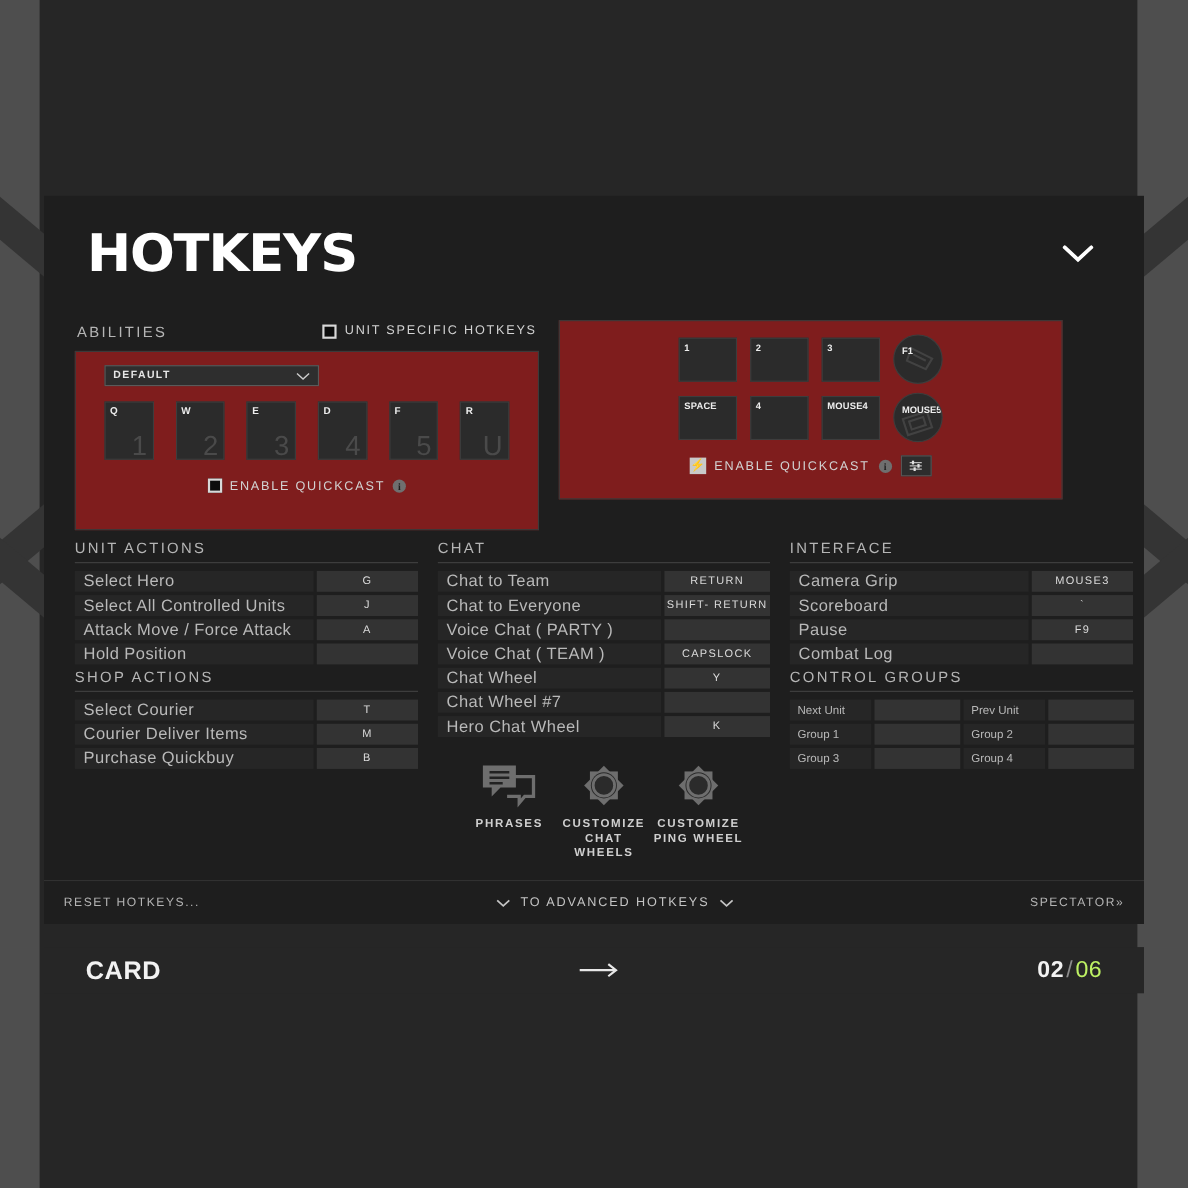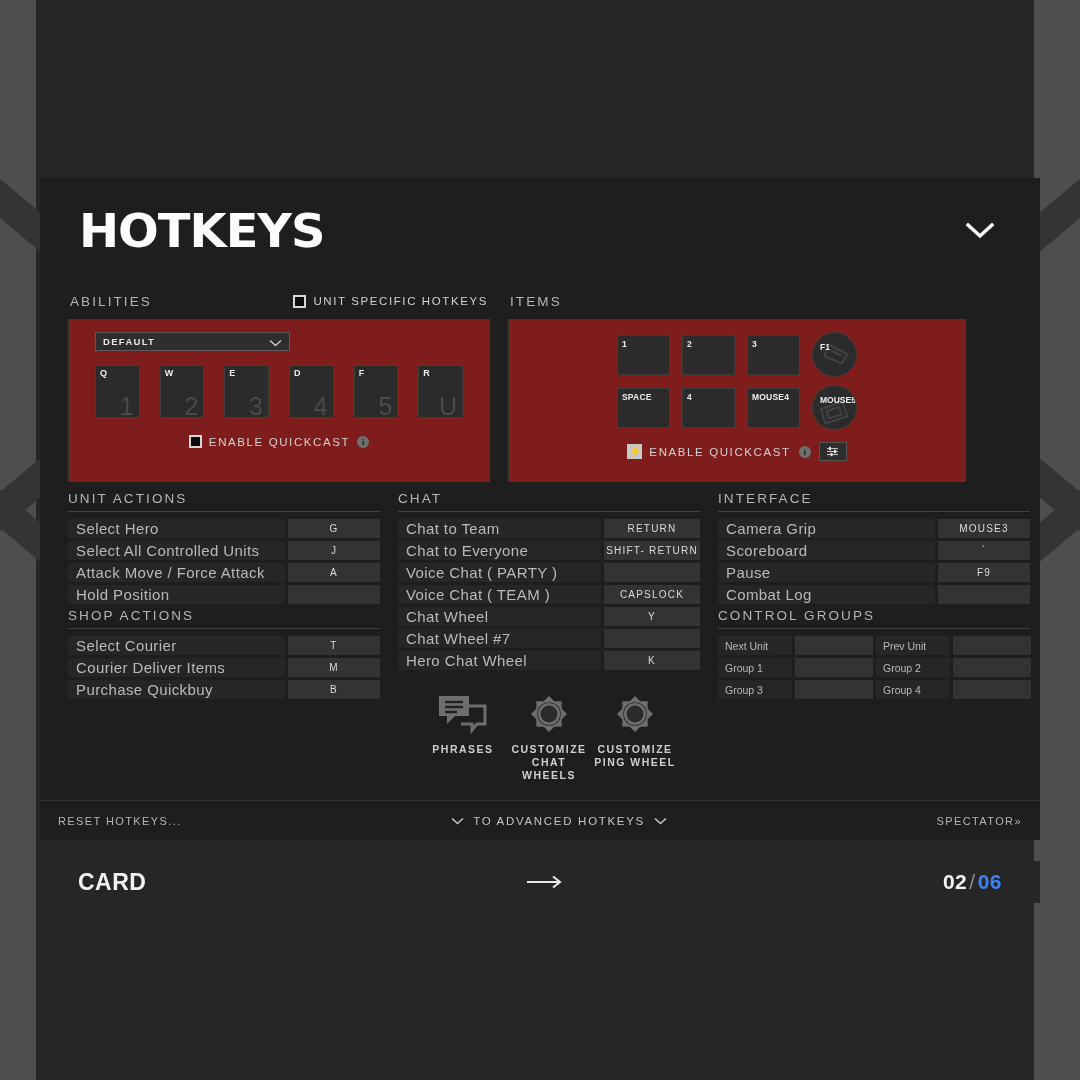--- a/index.html
+++ b/index.html
@@ -80,21 +80,21 @@
     font-size: 22px;
     line-height: 1;
   }
   #footer-bar .pager {
     flex: 0 0 auto;
     font-size: 21px;
     font-weight: bold;
     color: #f2f2f2;
     letter-spacing: .5px;
   }
-  #footer-bar .pager .total { color: #3b82f6; font-weight: bold; }
+  #footer-bar .pager .total { color: #bef264; font-weight: normal; }
   #footer-bar .pager .slash { color: #8d8d8d; font-weight: normal; margin: 0 2px;}
 
   
   #card-head {
     position: absolute;
     left: 0; top: 0; right: 0;
     height: 105px;
     display: flex;
     align-items: center;
     padding: 0 40px 0 39px;
@@ -487,23 +487,20 @@
           <label class="chk">
             <span class="box filled"></span>
             <span class="label">ENABLE QUICKCAST</span>
           </label>
           <span class="info-dot">i</span>
         </div>
       </div>
     </div>
 
     <div class="panel-items">
-      <div class="panel-head">
-        <span class="sec-label">ITEMS</span>
-      </div>
 
       <div class="panel-box">
         <div class="item-grid">
 
           <div class="item-row">
             <div class="isq">
               <span class="k">1</span>
             </div>
             <div class="isq">
               <span class="k">2</span>

